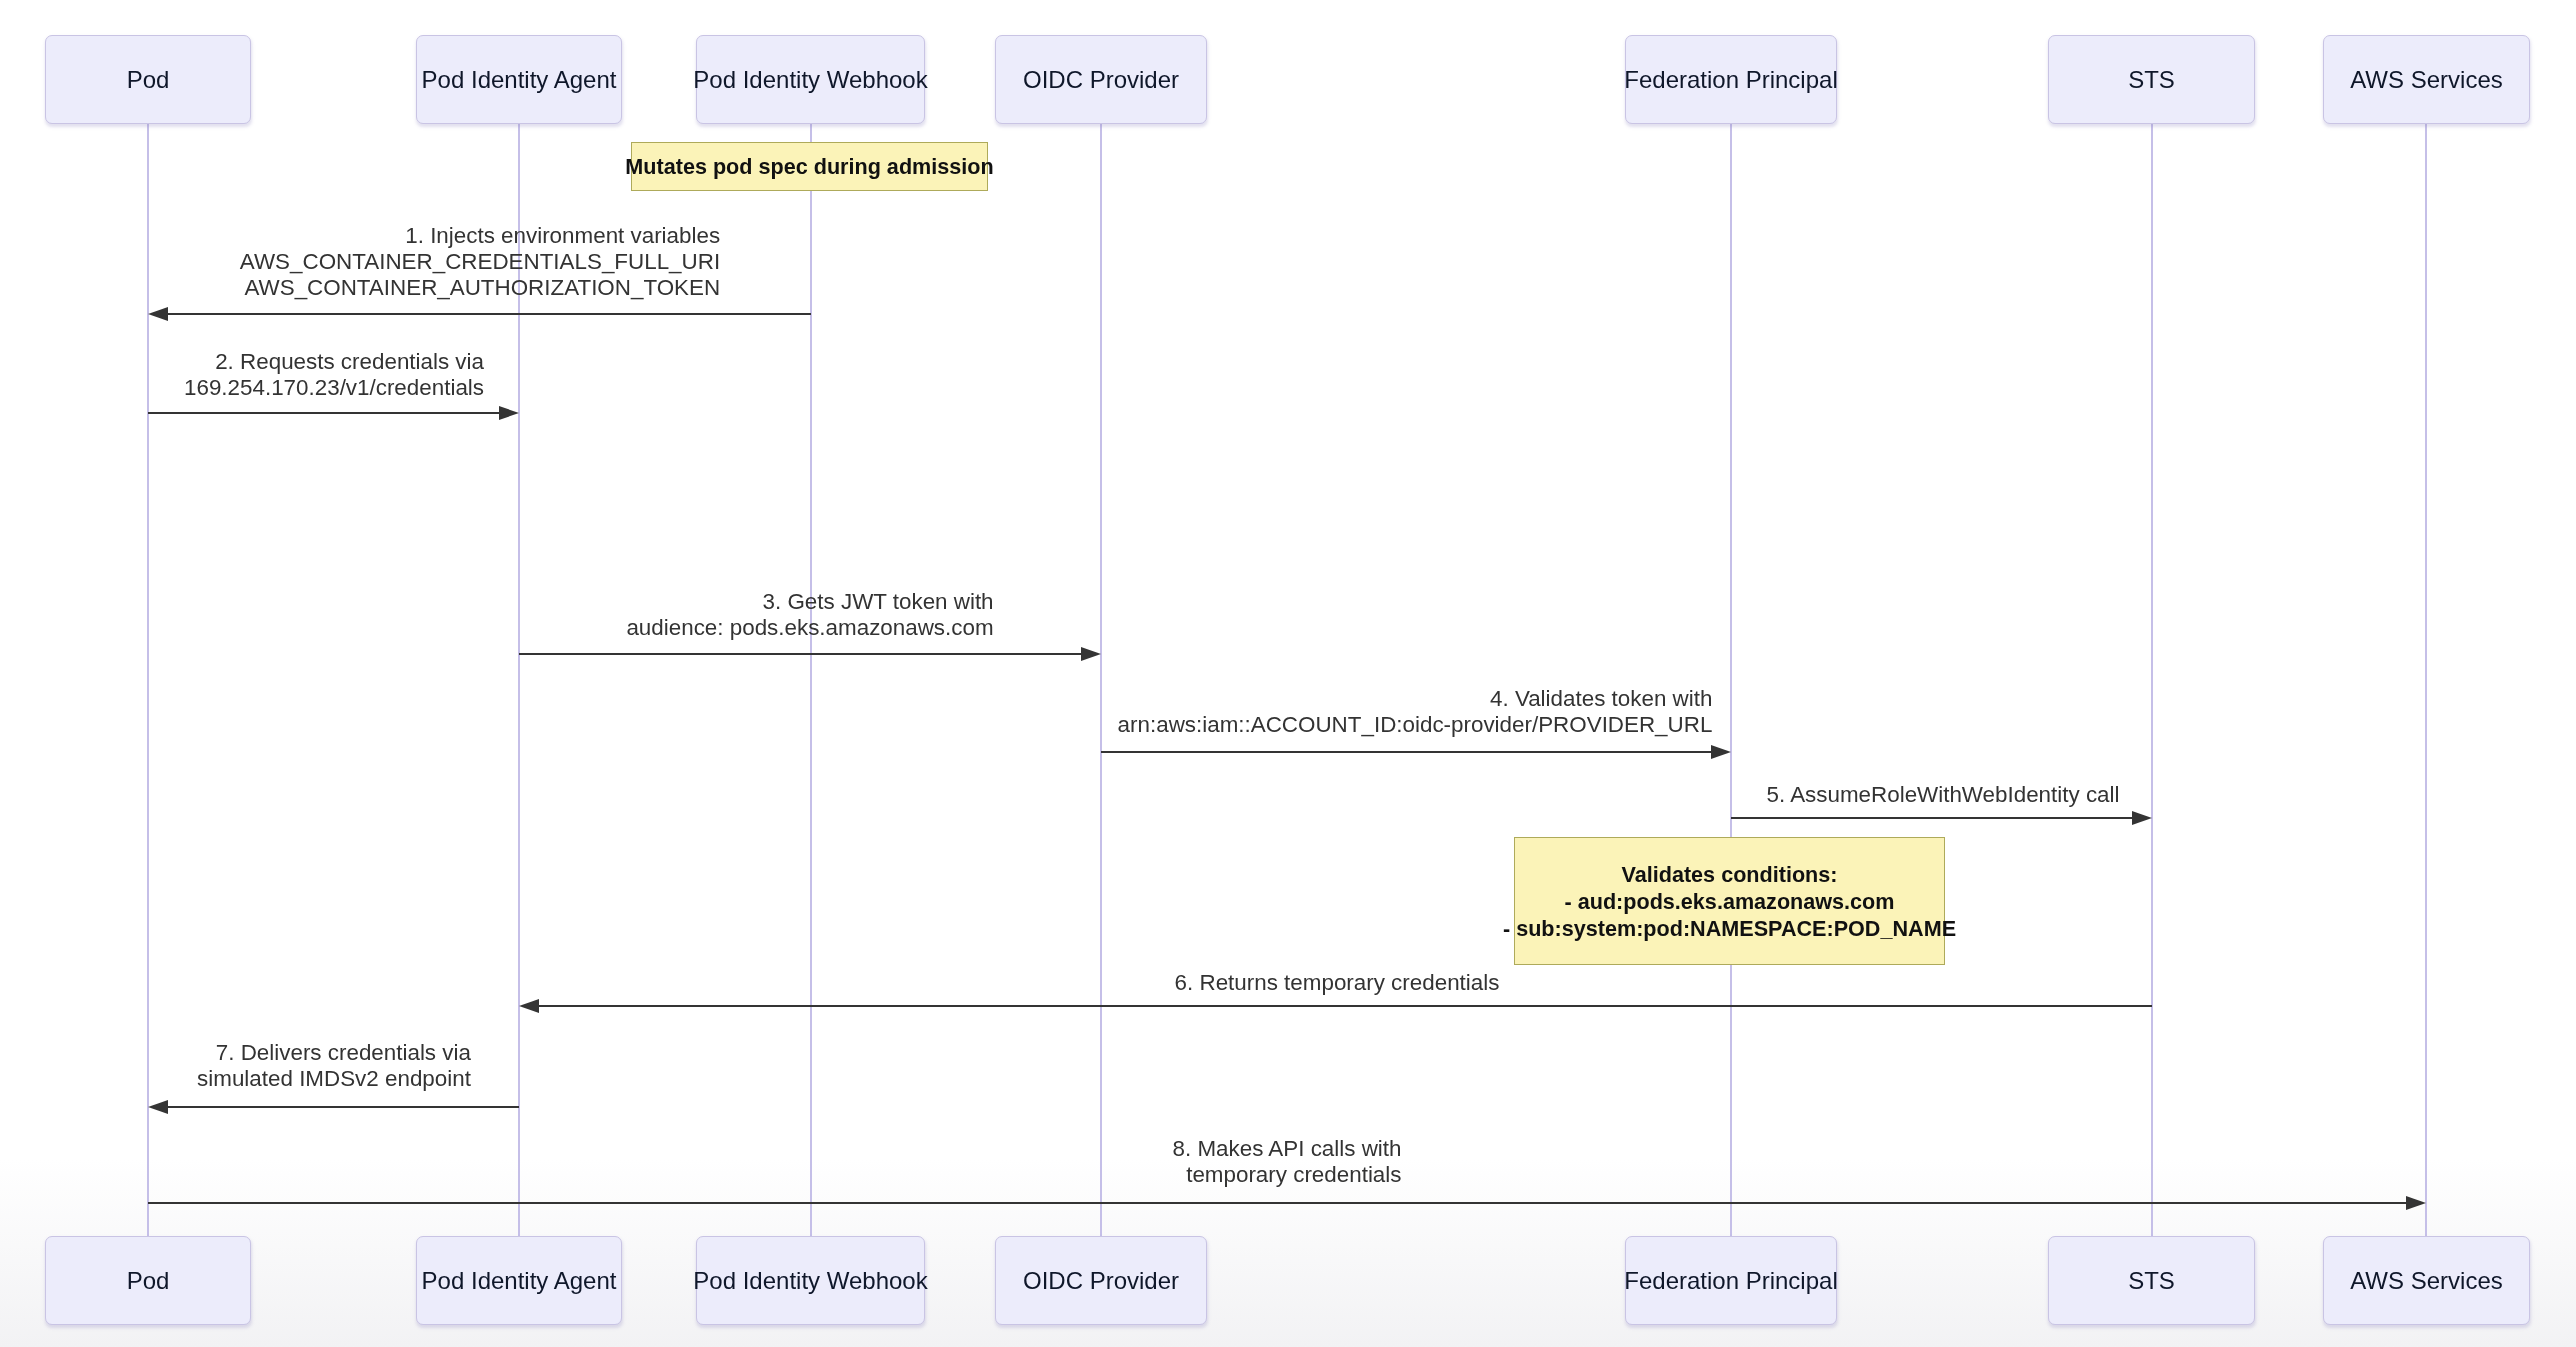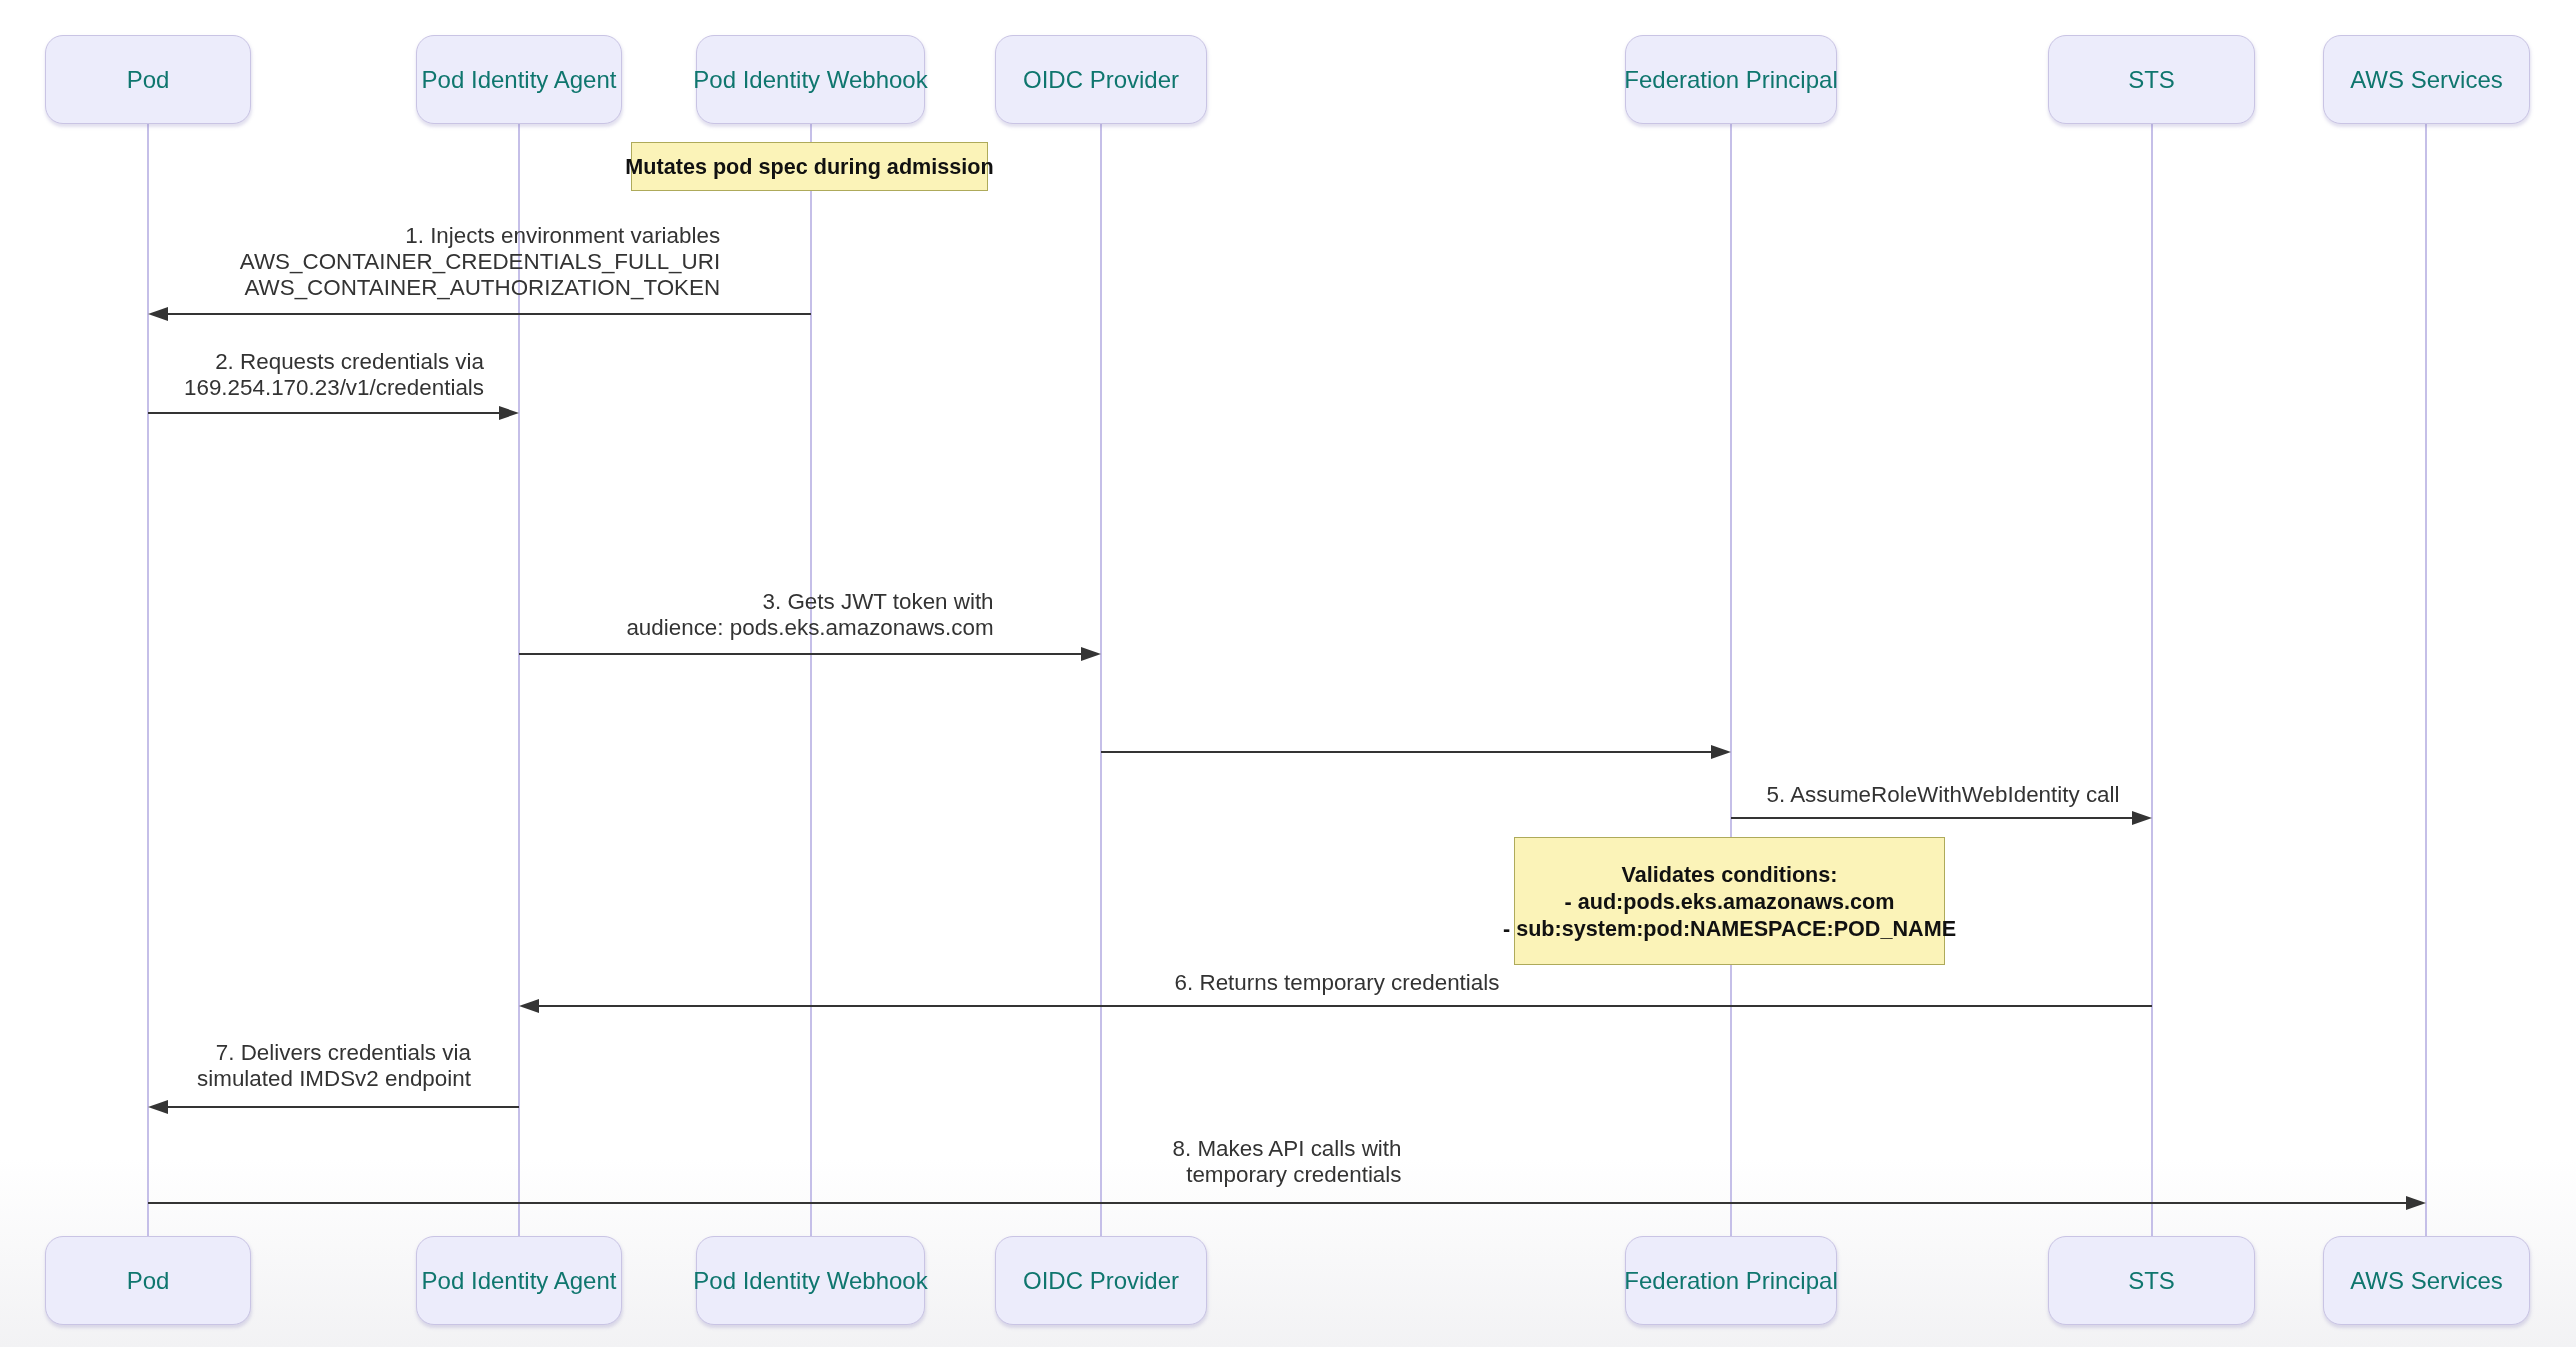--- a/index.html
+++ b/index.html
@@ -9,24 +9,24 @@
     width:2576px;height:1347px;
     background:linear-gradient(180deg,#ffffff 0%,#ffffff 86%,#f2f2f4 100%);
     font-family:"Liberation Sans", sans-serif;
     overflow:hidden;
   }
   .actor{
     position:absolute;
     height:89px;
     background:#ececfb;
     border:1.5px solid #c9c4e4;
-    border-radius:18px;
+    border-radius:7px;
     box-shadow:0.8px 2.3px 3.1px rgba(140,130,190,.25);
     display:flex;align-items:center;justify-content:center;
-    font-size:24px;color:#0f766e;
+    font-size:24px;color:#0f172a;
     box-sizing:border-box;
     white-space:nowrap;
   }
   .lifeline{
     position:absolute;
     width:2.3px;top:124px;height:1113px;
     background:#c5bfe8;
   }
   .msg{
     position:absolute;
@@ -102,20 +102,24 @@
   <div class="ah-right" style="left:499px;top:406px"></div>
 
 
   <div class="msg" style="left:810px;top:589px">
     <div>3. Gets JWT token with</div>
     <div>audience: pods.eks.amazonaws.com</div>
   </div>
   <div class="arrow-line" style="left:519px;top:653px;width:563px"></div>
   <div class="ah-right" style="left:1081px;top:647px"></div>
 
+  <div class="msg" style="left:1415px;top:686px">
+    <div>4. Validates token with</div>
+    <div>arn:aws:iam::ACCOUNT_ID:oidc-provider/PROVIDER_URL</div>
+  </div>
   <div class="arrow-line" style="left:1101px;top:751px;width:611px"></div>
   <div class="ah-right" style="left:1711px;top:745px"></div>
 
   <div class="msg" style="left:1943px;top:782px">
     <div>5. AssumeRoleWithWebIdentity call</div>
   </div>
   <div class="arrow-line" style="left:1731px;top:817px;width:403px"></div>
   <div class="ah-right" style="left:2132px;top:811px"></div>
 
   <div class="note" style="left:1514px;top:837px;width:431px;height:128px">

